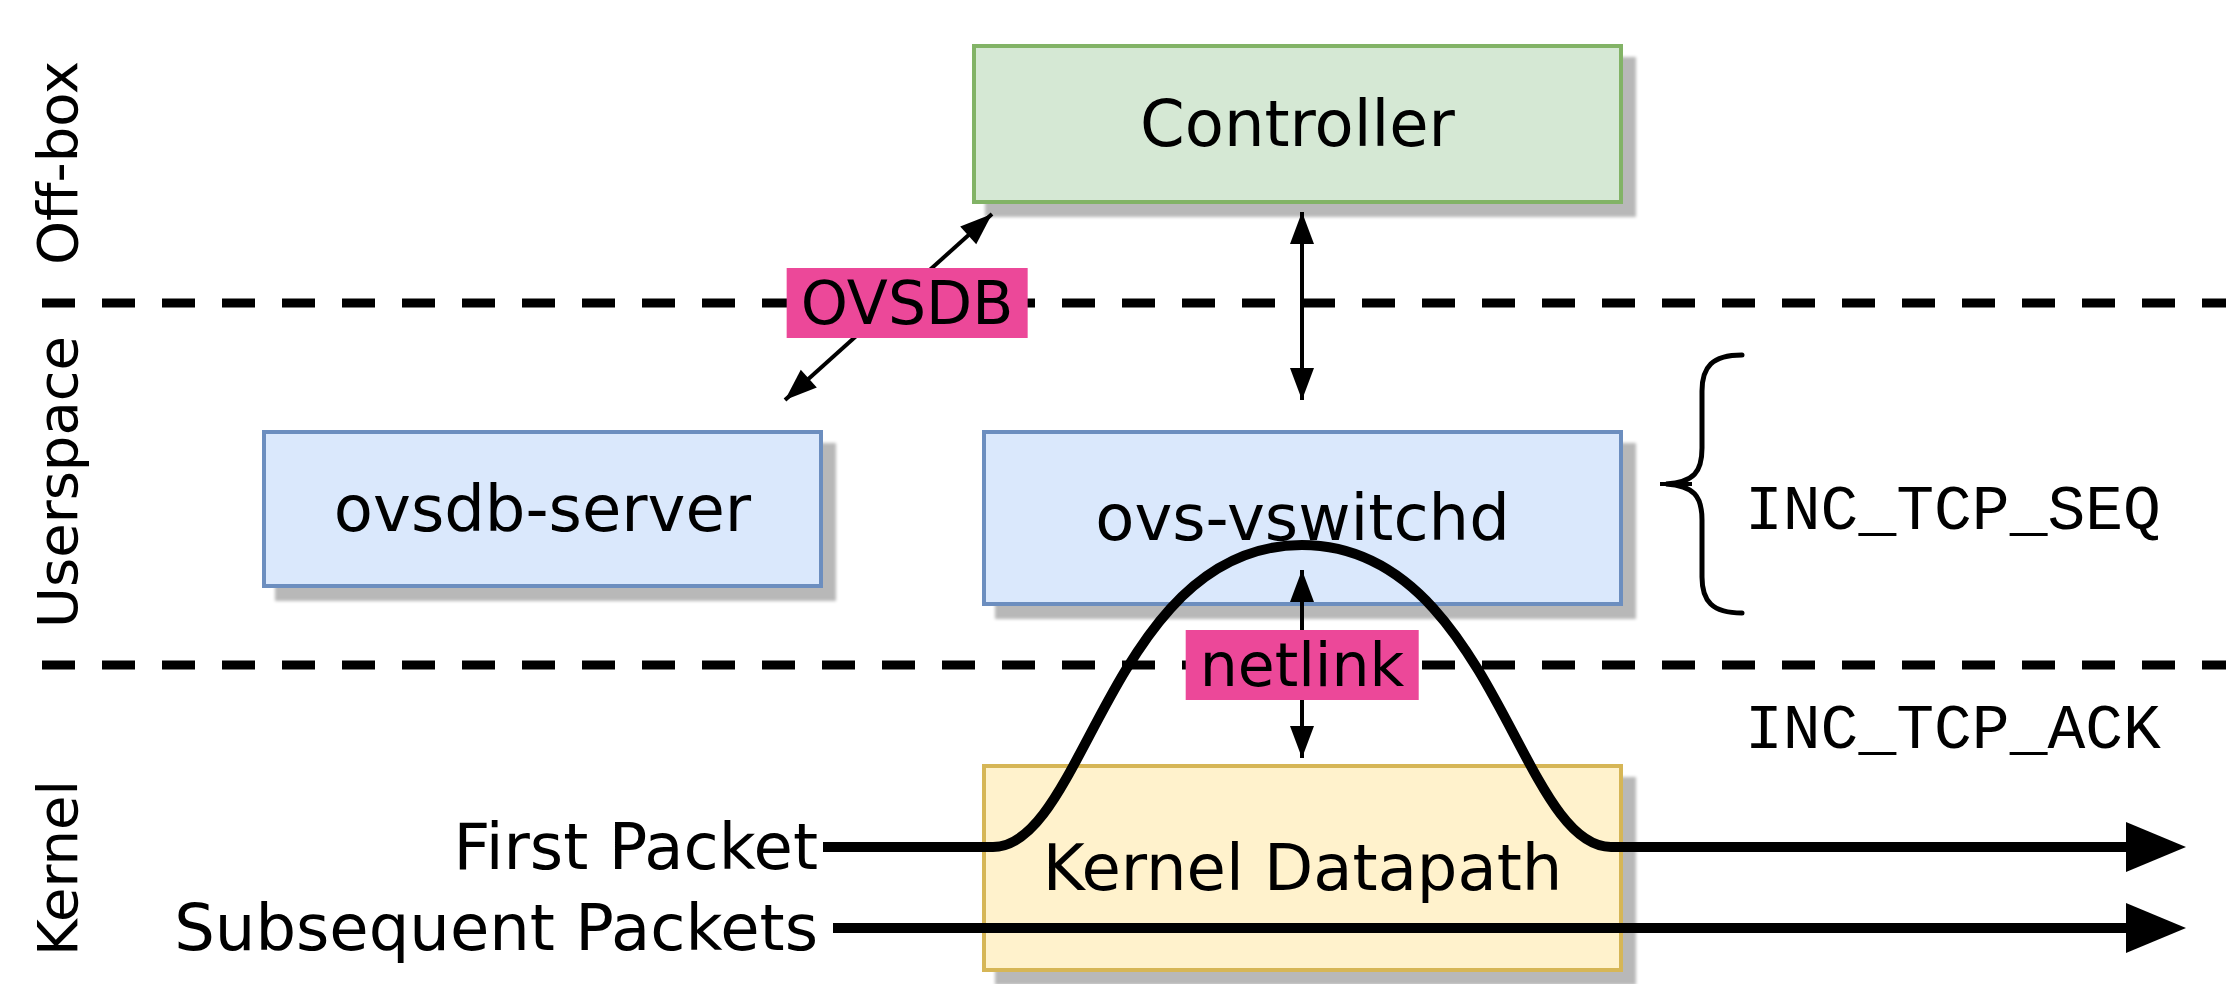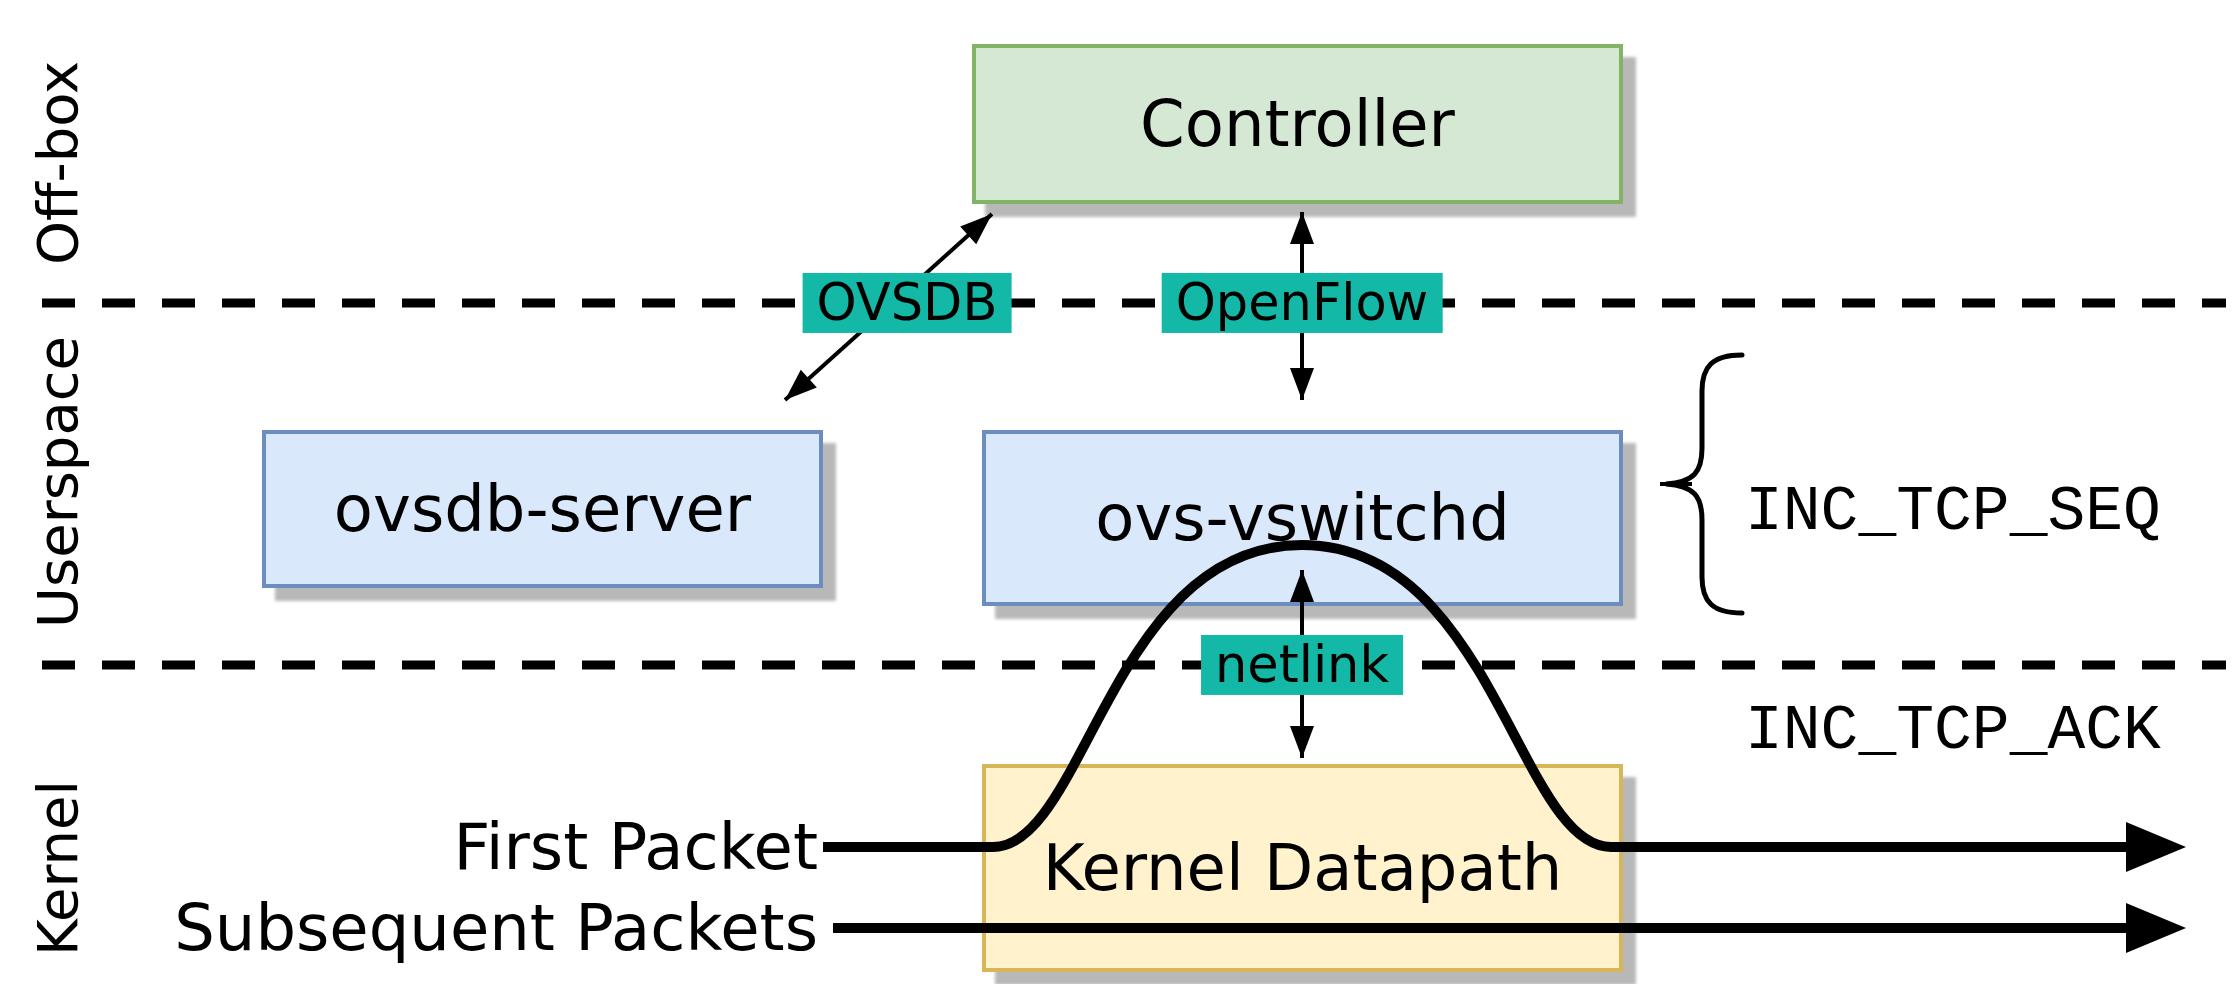--- a/index.html
+++ b/index.html
@@ -11,22 +11,22 @@
        box-shadow:13px 13px 3px rgba(0,0,0,0.28);z-index:1;}
   .box-green{background:#d5e8d4;border-color:#82b366;}
   .box-blue{background:#dae8fc;border-color:#6c8ebf;margin-top:24px;}
   .box-yellow{background:#fff2cc;border-color:#d6b656;}
   .box-label{white-space:nowrap;}
 
   svg.overlay{position:absolute;left:0;top:0;z-index:2;}
 
   .rot-label{position:absolute;font-size:56px;white-space:nowrap;z-index:3;
              transform:translate(-50%,-50%) rotate(-90deg);}
-  .proto-label{position:absolute;font-size:51px;line-height:1.1;white-space:nowrap;
-               background:#14b8a6;padding:2px 14px;z-index:3;
+  .proto-label{position:absolute;font-size:60px;line-height:1.1;white-space:nowrap;
+               background:#ec4899;padding:2px 14px;z-index:3;
                transform:translate(-50%,-50%);}
   .flow-label{position:absolute;font-size:64px;white-space:nowrap;z-index:3;
               transform:translate(-100%,-50%);}
   .mono-block{position:absolute;left:1745px;top:330px;z-index:3;
               font-family:"Liberation Mono",monospace;font-size:63px;
               line-height:73px;white-space:pre;}
 </style>
 </head>
 <body>
 
@@ -73,21 +73,20 @@
     <line x1="1660" y1="484" x2="1692" y2="484" stroke="#000" stroke-width="4"></line>
     <path d="M1742,355 C1712,355 1702,367 1702,391 L1702,448 C1702,472 1694,482 1666,484
              C1694,486 1702,496 1702,520 L1702,577 C1702,601 1712,613 1742,613" fill="none" stroke="#000" stroke-width="5" stroke-linecap="round"></path>
   </svg>
 
   <div class="rot-label" style="left:57px;top:163px;">Off-box</div>
   <div class="rot-label" style="left:57px;top:482px;">Userspace</div>
   <div class="rot-label" style="left:57px;top:868px;">Kernel</div>
 
   <div class="proto-label" style="left:907px;top:303px;">OVSDB</div>
-  <div class="proto-label" style="left:1302px;top:303px;">OpenFlow</div>
   <div class="proto-label" style="left:1302px;top:665px;">netlink</div>
 
   <div class="flow-label" style="left:818px;top:847px;">First Packet</div>
   <div class="flow-label" style="left:818px;top:928px;">Subsequent Packets</div>
 
   <div class="mono-block">
     <div>INC_TCP_SEQ</div>
     <div>INC_TCP_ACK</div>
     
   </div>

